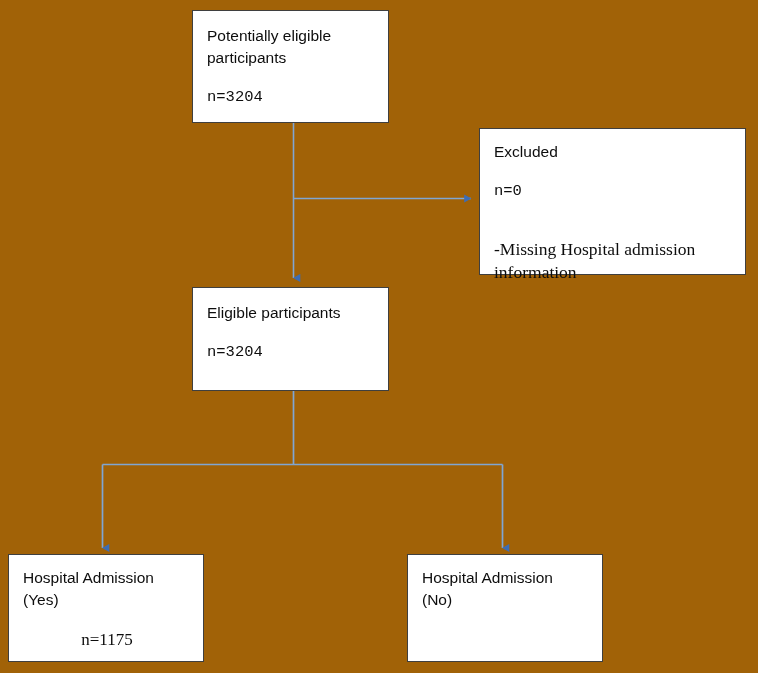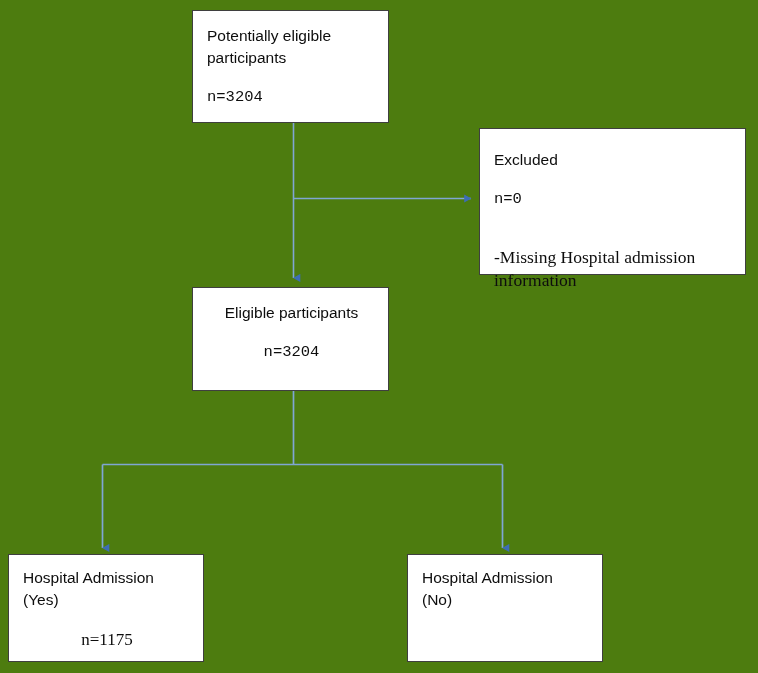--- a/index.html
+++ b/index.html
@@ -9,21 +9,21 @@
     background: #ffffff;
   }
   body {
     font-family: "Liberation Sans", sans-serif;
     color: #000000;
   }
   #flow-canvas {
     position: relative;
     width: 758px;
     height: 673px;
-    background: #4d7c0f;
+    background: #a16207;
     overflow: hidden;
   }
   #connector-layer {
     position: absolute;
     left: 0;
     top: 0;
     width: 758px;
     height: 673px;
     pointer-events: none;
   }
@@ -52,22 +52,22 @@
     margin-top: 36px;
   }
   .node-line.numeric-serif {
     font-family: "Liberation Serif", serif;
     font-size: 17px;
     text-align: center;
   }
 
   
   #box-potentially-eligible { left: 192px; top: 10px;  width: 197px; height: 113px; }
-  #box-excluded             { left: 479px; top: 128px; width: 267px; height: 147px; padding-top: 20px; }
-  #box-eligible             { left: 192px; top: 287px; width: 197px; height: 104px; text-align: center; }
+  #box-excluded             { left: 479px; top: 128px; width: 267px; height: 147px; padding-top: 12px; }
+  #box-eligible             { left: 192px; top: 287px; width: 197px; height: 104px; }
   #box-admission-yes        { left: 8px;   top: 554px; width: 196px; height: 108px; padding-top: 12px; }
   #box-admission-no         { left: 407px; top: 554px; width: 196px; height: 108px; padding-top: 12px; }
 </style>
 </head>
 <body>
 
 <div id="flow-canvas">
 
   <svg id="connector-layer" viewBox="0 0 758 673" width="758" height="673" xmlns="http://www.w3.org/2000/svg">
     <defs>

